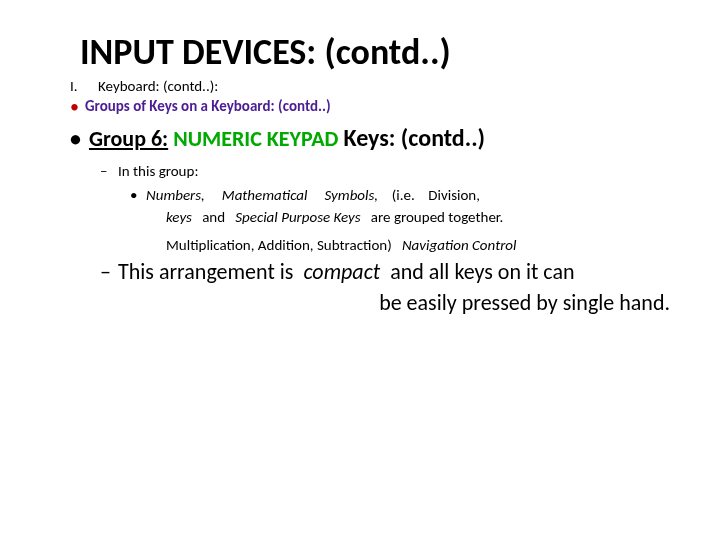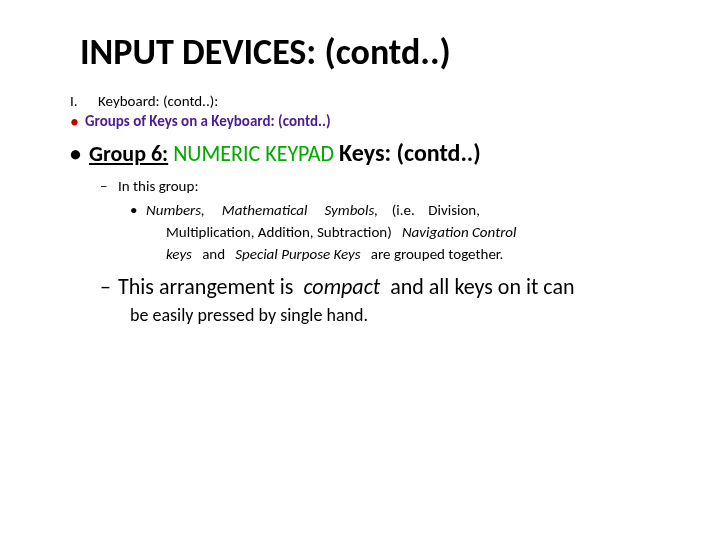--- a/index.html
+++ b/index.html
@@ -22,21 +22,21 @@
       width: 720px;
       height: 540px;
       padding: 30px 50px 30px 60px;
       position: relative;
     }
 
     .title {
       font-size: 36px;
       font-weight: bold;
       color: #000000;
-      margin-bottom: 18px;
+      margin-bottom: 3px;
       padding-left: 20px;
     }
 
     .roman-item {
       display: flex;
       gap: 8px;
       font-size: 15px;
       color: #000000;
       margin-bottom: 2px;
     }
@@ -64,21 +64,21 @@
     }
 
     .group6-label {
       font-weight: bold;
       color: #000000;
       text-decoration: underline;
     }
 
     .numeric-keypad {
       color: #00aa00;
-      font-weight: normal;
+      font-weight: bold;
       font-size: 22px;
     }
 
     .keys-label {
       color: #000000;
       font-weight: bold;
       font-size: 24px;
     }
 
     .indent1 {
@@ -140,24 +140,25 @@
     .dash-compact {
       min-width: 12px;
       font-size: 22px;
     }
 
     .compact-text {
       font-size: 22px;
     }
 
     .hand-line {
-      font-size: 18px;
+      font-size: 22px;
       color: #000000;
       padding-left: 60px;
       margin-top: 0px;
+      text-align: right;
     }
 
     .content-area {
       padding-left: 10px;
     }
 
     .top-bullet {
       display: flex;
       align-items: flex-start;
       gap: 6px;
@@ -215,34 +216,34 @@
         <em>Mathematical</em>
         &nbsp;&nbsp;&nbsp;
         <em>Symbols,</em>
         &nbsp;&nbsp;
         <span>(i.e.</span>
         &nbsp;&nbsp;
         <span>Division,</span>
       </span>
     </div>
 
+    <div style="padding-left: 96px; font-size: 15px; margin-bottom: 10px;">
+      <em class="special">keys</em>
+      &nbsp;
+      <span>and</span>
+      &nbsp;
+      <em class="special">Special Purpose Keys</em>
+      &nbsp;
+      <span>are grouped together.</span>
+    </div>
+
     <div style="padding-left: 96px; font-size: 15px; margin-bottom: 4px;">
       <span>Multiplication, Addition, Subtraction)</span>
       &nbsp;
       <em class="nav">Navigation Control</em>
-    </div>
-
-    <div style="padding-left: 96px; font-size: 15px; margin-bottom: 10px;">
-      <em class="special">keys</em>
-      &nbsp;
-      <span>and</span>
-      &nbsp;
-      <em class="special">Special Purpose Keys</em>
-      &nbsp;
-      <span>are grouped together.</span>
     </div>
 
     <div class="compact-line">
       <span class="dash-compact">–</span>
       <span class="compact-text">
         <span>This arrangement is</span>
         &nbsp;<em class="compact-word">compact</em>&nbsp;
         <span>and all keys on it can</span>
       </span>
     </div>

